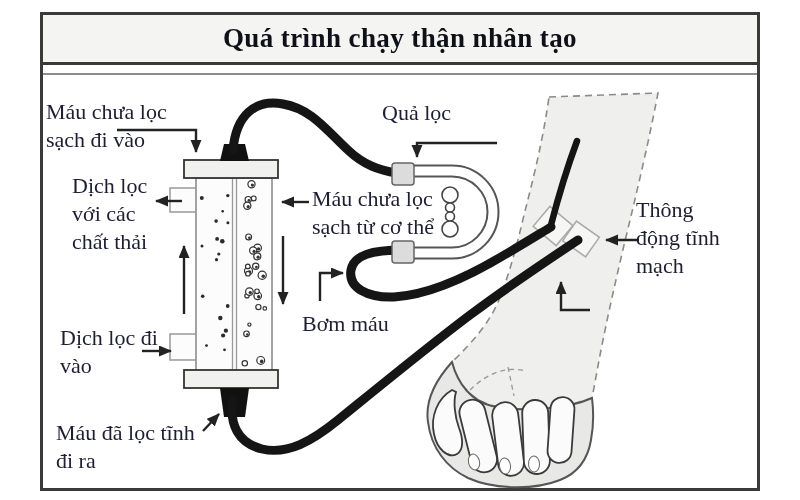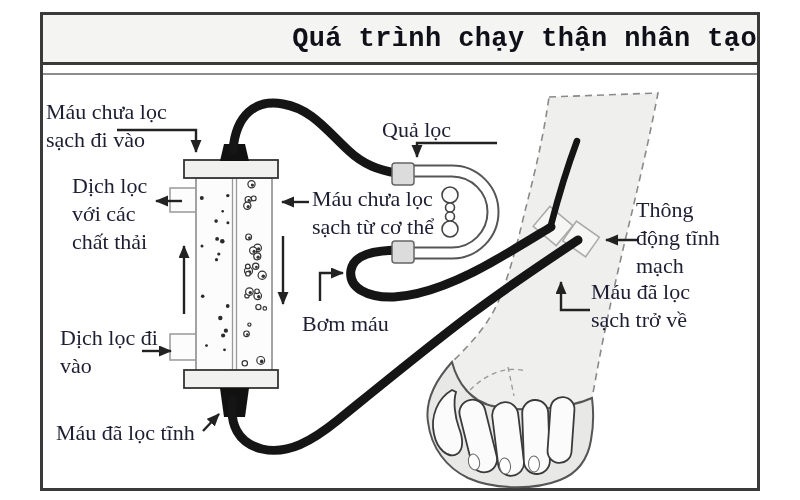--- a/index.html
+++ b/index.html
@@ -5,21 +5,21 @@
   :root{
     --ink:#1e1e32; --line:#222222; --tube:#151515; --frame:#3a3a3a;
     --titlebar:#f4f4f3; --arm:#efefee; --metal:#f1f1f0;
   }
   html,body{margin:0;padding:0;background:#ffffff;}
   .stage{position:relative;width:800px;height:500px;background:#fff;overflow:hidden;
          font-family:"Liberation Serif",serif;}
   .frame{position:absolute;left:40px;top:12px;width:714px;height:473px;
          border:3px solid var(--frame);background:#fff;}
   .titlebar{position:absolute;left:0;top:0;width:100%;height:47px;background:var(--titlebar);
-            border-bottom:3px solid var(--frame);display:flex;align-items:center;justify-content:flex-end;font-family:Liberation Mono, monospace;}
+            border-bottom:3px solid var(--frame);display:flex;align-items:center;justify-content:center;}
   .title{font-size:27px;font-weight:bold;color:#101018;letter-spacing:.4px;}
   .sep{position:absolute;left:0;top:58px;width:100%;height:2px;background:#8d8d8d;}
   svg.art{position:absolute;left:0;top:0;width:800px;height:500px;}
   .lbl{position:absolute;color:var(--ink);font-size:22px;line-height:1.28;white-space:nowrap;}
   .lbl.center{text-align:left;}
   
   .tube{stroke:var(--tube);stroke-width:9;fill:none;stroke-linecap:round;}
   .tube-thin{stroke:var(--tube);stroke-width:6.5;fill:none;stroke-linecap:round;}
   .arrow{stroke:var(--line);stroke-width:2.4;fill:none;stroke-linejoin:miter;}
   .coil-outline{stroke:#555;stroke-width:13;fill:none;}
@@ -209,34 +209,31 @@
     <div>Dịch lọc</div>
     <div>với các</div>
     <div>chất thải</div>
   </div>
   <div class="lbl" style="left:60px;top:324px">
     <div>Dịch lọc đi</div>
     <div>vào</div>
   </div>
   <div class="lbl" style="left:56px;top:419px">
     <div>Máu đã lọc tĩnh</div>
-  </div>
-  <div class="lbl" style="left:382px;top:116px">
+    <div>đi ra</div>
+  </div>
+  <div class="lbl" style="left:382px;top:99px">
     <div>Quả lọc</div>
   </div>
   <div class="lbl" style="left:312px;top:185px">
     <div>Máu chưa lọc</div>
     <div>sạch từ cơ thể</div>
   </div>
   <div class="lbl" style="left:302px;top:310px">
     <div>Bơm máu</div>
   </div>
   <div class="lbl center" style="left:636px;top:196px;width:100px">
     <div>Thông</div>
     <div>động tĩnh</div>
     <div>mạch</div>
   </div>
-  <div class="lbl" style="left:591px;top:278px">
-    <div>Máu đã lọc</div>
-    <div>sạch trở về</div>
-  </div>
 
 </div>
 
 </body></html>

